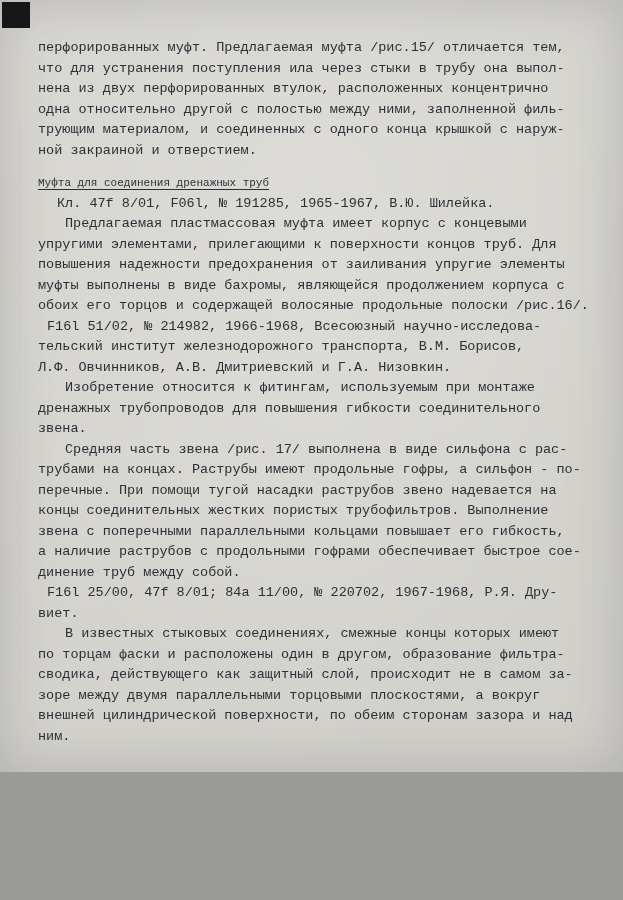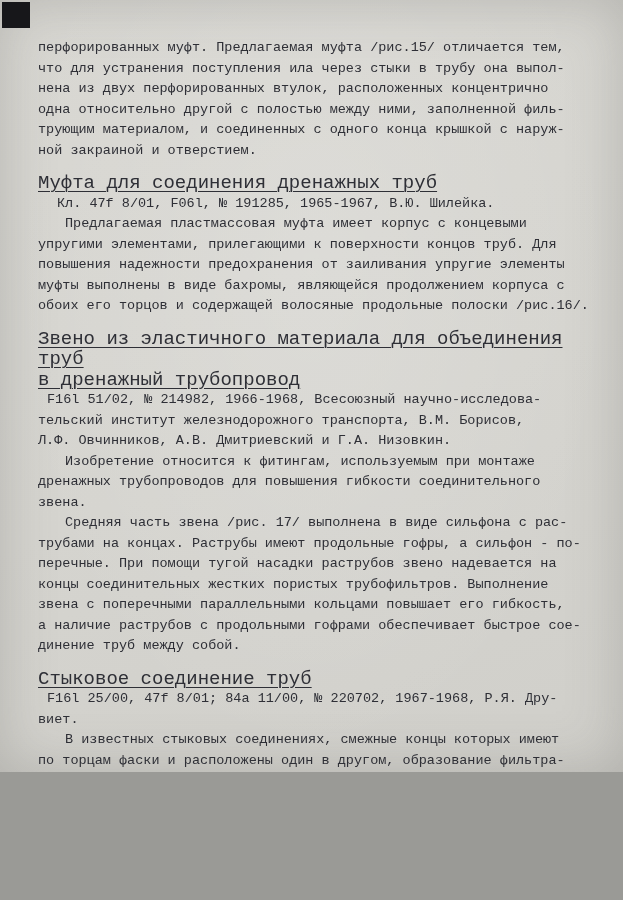--- a/index.html
+++ b/index.html
@@ -39,21 +39,21 @@
   .para {
     margin: 0;
     white-space: pre-line;
     text-align: left;
   }
   .p-indent { text-indent: 27px; }
   .p-ref    { text-indent: 9px;  }
   .p-kl     { text-indent: 19px; }
   .heading {
     margin: 12px 0 0 0;
-    font-size: 19px;
+    font-size: 11px;
     line-height: 20.5px;
     font-weight: normal;
     white-space: pre-line;
     text-decoration: underline;
     text-underline-offset: 3px;
     text-decoration-thickness: 1px;
   }
   .page-number {
     position: absolute;
     left: 0;
@@ -89,37 +89,34 @@
 ной закраиной и отверстием.</p>
 
     <h2 class="heading">Муфта для соединения дренажных труб</h2>
     <p class="para p-kl">Кл. 47f 8/01, F06l, № 191285, 1965-1967, В.Ю. Шилейка.</p>
     <p class="para p-indent">Предлагаемая пластмассовая муфта имеет корпус с концевыми
 упругими элементами, прилегающими к поверхности концов труб. Для
 повышения надежности предохранения от заиливания упругие элементы
 муфты выполнены в виде бахромы, являющейся продолжением корпуса с
 обоих его торцов и содержащей волосяные продольные полоски /рис.16/.</p>
 
-    <h2 class="heading">Звено из эластичного материала для объединения труб
-в дренажный трубопровод</h2>
     <p class="para p-ref">F16l 51/02, № 214982, 1966-1968, Всесоюзный научно-исследова-
 тельский институт железнодорожного транспорта, В.М. Борисов,
 Л.Ф. Овчинников, А.В. Дмитриевский и Г.А. Низовкин.</p>
     <p class="para p-indent">Изобретение относится к фитингам, используемым при монтаже
 дренажных трубопроводов для повышения гибкости соединительного
 звена.</p>
     <p class="para p-indent">Средняя часть звена /рис. 17/ выполнена в виде сильфона с рас-
 трубами на концах. Раструбы имеют продольные гофры, а сильфон - по-
 перечные. При помощи тугой насадки раструбов звено надевается на
 концы соединительных жестких пористых трубофильтров. Выполнение
 звена с поперечными параллельными кольцами повышает его гибкость,
 а наличие раструбов с продольными гофрами обеспечивает быстрое сое-
 динение труб между собой.</p>
 
-    <h2 class="heading">Стыковое соединение труб</h2>
     <p class="para p-ref">F16l 25/00, 47f 8/01; 84а 11/00, № 220702, 1967-1968, Р.Я. Дру-
 виет.</p>
     <p class="para p-indent">В известных стыковых соединениях, смежные концы которых имеют
 по торцам фаски и расположены один в другом, образование фильтра-
 сводика, действующего как защитный слой, происходит не в самом за-
 зоре между двумя параллельными торцовыми плоскостями, а вокруг
 внешней цилиндрической поверхности, по обеим сторонам зазора и над
 ним.</p>
 
   </div>

